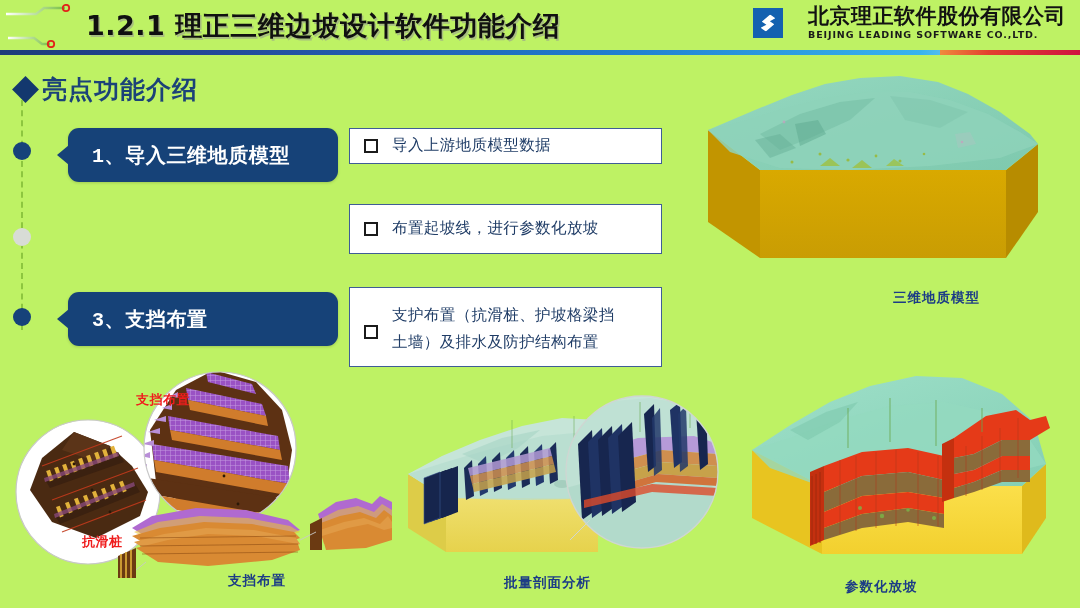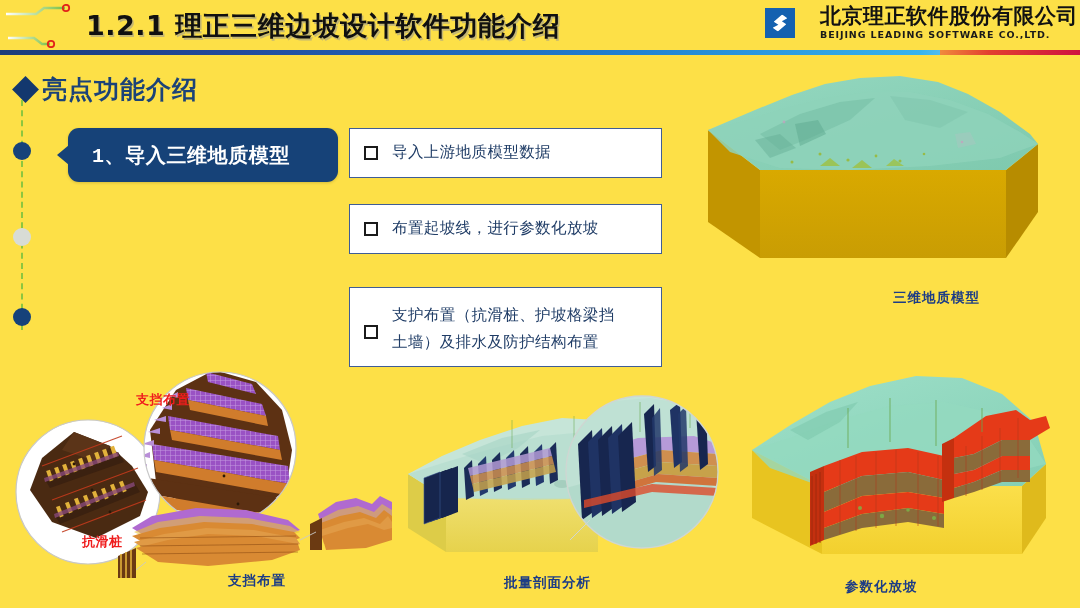--- a/index.html
+++ b/index.html
@@ -2,32 +2,32 @@
 <html><head>
 <meta charset="utf-8">
 <style>
   html,body{margin:0;padding:0;}
   body{
     width:1080px;height:608px;
     background:#ffffff;
     font-family:"DejaVu Sans","Liberation Sans",sans-serif;
     overflow:hidden;position:relative;
   }
-  .slide{position:absolute;inset:0;width:1080px;height:608px;overflow:hidden;background:#fde047;}
+  .slide{position:absolute;inset:0;width:1080px;height:608px;overflow:hidden;background:#bef264;}
 
   
   .header{position:absolute;left:0;top:0;width:1080px;height:58px;}
   .hdr-deco{position:absolute;left:2px;top:4px;width:86px;height:44px;}
   .hdr-title{
     position:absolute;left:86px;top:8px;
     font-size:27px;font-weight:bold;color:#101010;
     letter-spacing:.5px;white-space:nowrap;
     text-shadow:1.5px 1.5px 0 rgba(150,150,150,.55);
   }
-  .hdr-logo{position:absolute;right:2px;top:6px;display:flex;align-items:center;gap:25px;}
+  .hdr-logo{position:absolute;right:14px;top:6px;display:flex;align-items:center;gap:25px;}
   .logo-mark{width:30px;height:30px;background:#1461b0;position:relative;flex:0 0 auto;}
   .logo-mark:before{
     content:"";position:absolute;left:50%;top:50%;
     width:13px;height:17px;transform:translate(-50%,-50%) skewX(-10deg);
     background:#fff;
     clip-path:polygon(55% 0,100% 22%,62% 40%,100% 58%,45% 100%,0 78%,40% 60%,0 42%);
   }
   .logo-txt{display:flex;flex-direction:column;line-height:1;}
   .logo-cn{font-size:21px;font-weight:bold;color:#121212;letter-spacing:.5px;white-space:nowrap;}
   .logo-en{font-size:9.5px;font-weight:bold;color:#1a1a1a;letter-spacing:.9px;white-space:nowrap;margin-top:3px;}
@@ -121,30 +121,34 @@
 
   <div class="timeline"></div>
   <div class="tl-dot navy" style="top:142px"></div>
   <div class="tl-dot gray" style="top:228px"></div>
   <div class="tl-dot navy" style="top:308px"></div>
 
   <div class="step navy" style="top:128px">
     <span class="tail"></span>
     <span class="lbl">1、导入三维地质模型</span>
   </div>
-  <div class="desc" style="top:128px;height:50px">
+  <div class="desc" style="top:128px;height:36px">
     <span class="sq"></span>
     <span class="txt">导入上游地质模型数据</span>
   </div>
 
   <div class="desc" style="top:204px;height:50px">
     <span class="sq"></span>
     <span class="txt">布置起坡线，进行参数化放坡</span>
   </div>
 
+  <div class="step navy" style="top:292px">
+    <span class="tail"></span>
+    <span class="lbl">3、支挡布置</span>
+  </div>
   <div class="desc" style="top:287px;height:80px;align-items:center;padding-top:11px">
     <span class="sq" style="margin-top:6px"></span>
     <span class="txt">
       <span>支护布置（抗滑桩、护坡格梁挡</span><br>
       <span>土墙）及排水及防护结构布置</span>
     </span>
   </div>
 
   <div class="fig" style="left:700px;top:62px;width:370px;height:225px">
     <svg viewBox="0 0 370 225" width="370" height="225">

